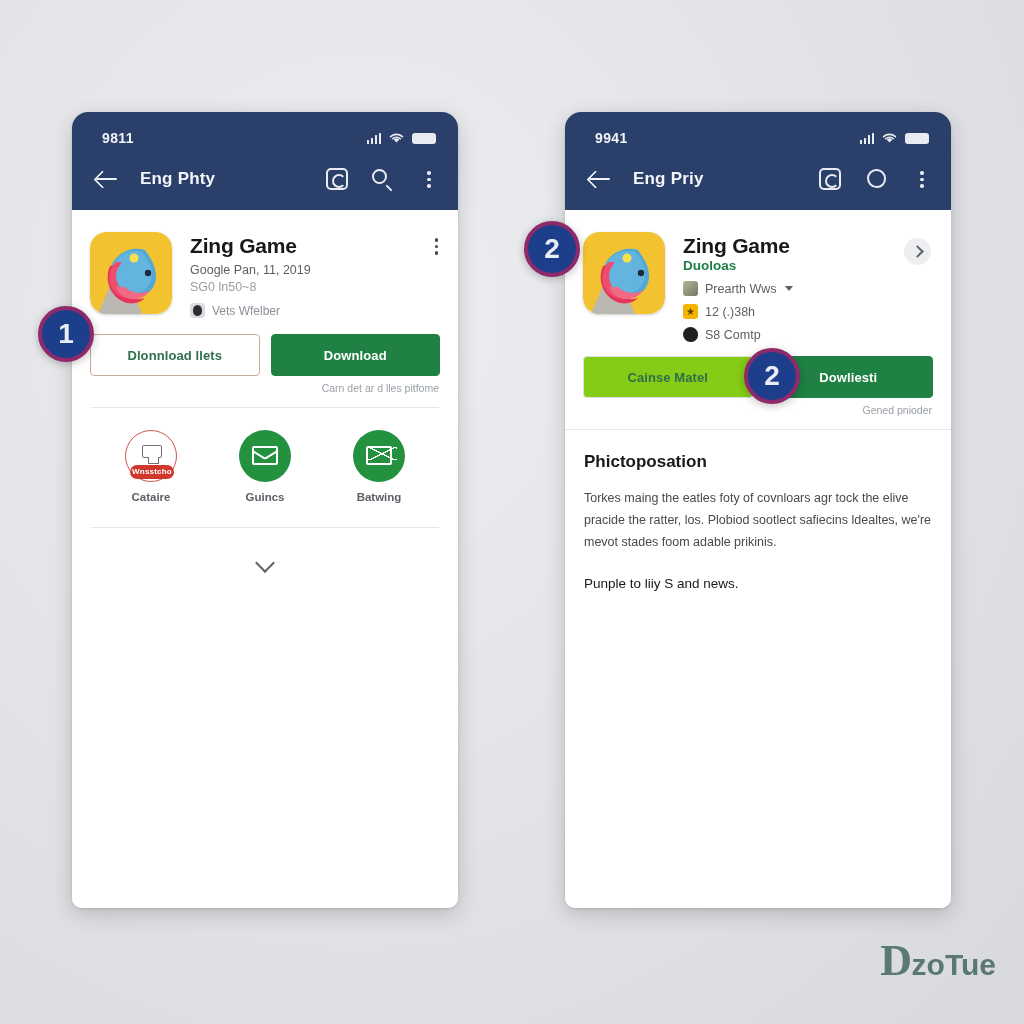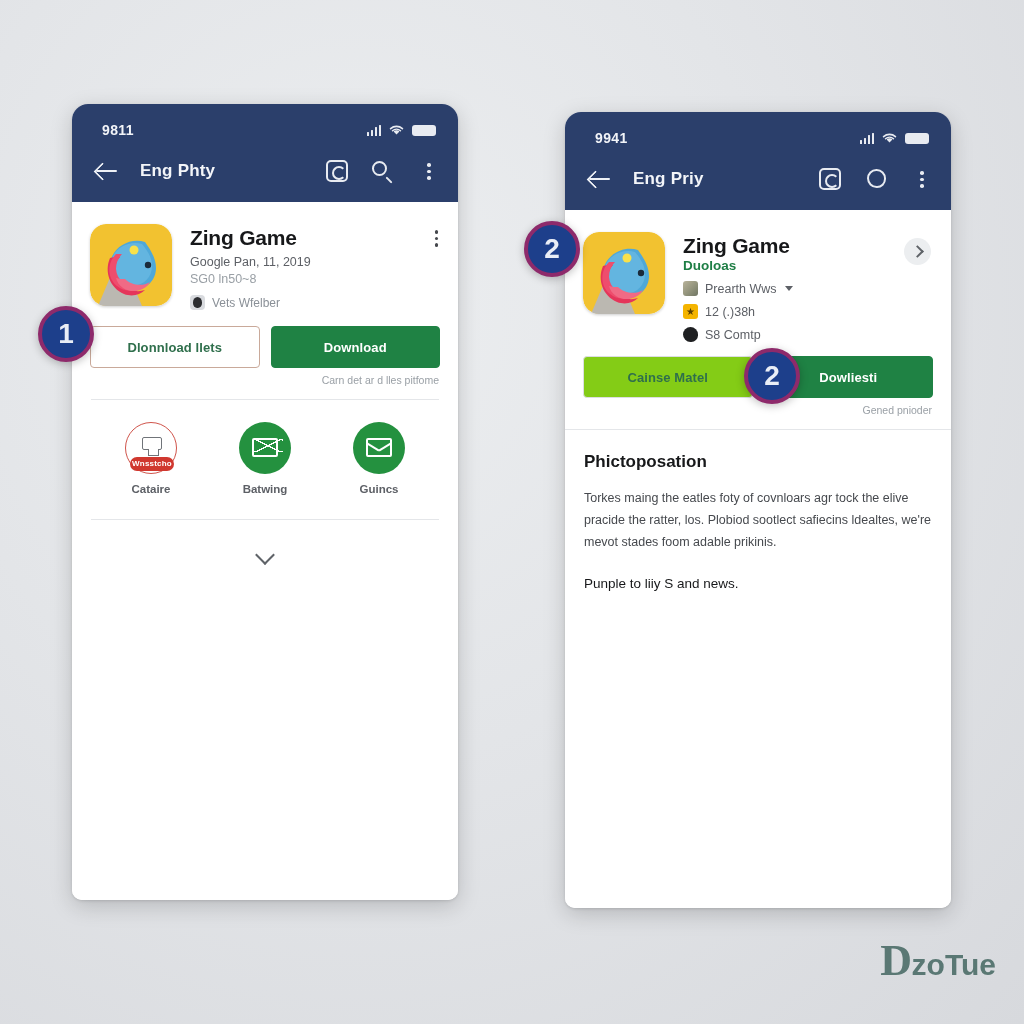--- a/index.html
+++ b/index.html
@@ -19,21 +19,21 @@
   }
 
   
   .phone {
     position: absolute;
     background: #ffffff;
     border-radius: 16px 16px 10px 10px;
     overflow: hidden;
     box-shadow: 0 6px 22px rgba(0,0,0,0.18), 0 1px 3px rgba(0,0,0,0.12);
   }
-  #phone-left  { left: 72px;  top: 104px; width: 386px; height: 796px; }
+  #phone-left  { left: 72px;  top: 112px; width: 386px; height: 796px; }
   #phone-right { left: 565px; top: 112px; width: 386px; height: 796px; }
 
   
   .phone-header {
     background: #2b3f6b;
     color: #ffffff;
     padding: 0;
     height: 98px;
     position: relative;
   }
@@ -423,30 +423,30 @@
           <div class="action-circ circ-outline-red">
             <span class="glyph-print"></span>
             <span class="action-pill">Wnsstcho</span>
           </div>
           <div class="action-label">Cataire</div>
         </div>
 
 
         <div class="action">
           <div class="action-circ circ-fill-green">
-            <span class="glyph-env"></span>
-          </div>
-          <div class="action-label">Batwing</div>
+            <span class="glyph-env-x"></span>
+          </div>
+          <div class="action-label">Guincs</div>
         </div>
 
         <div class="action">
           <div class="action-circ circ-fill-green">
-            <span class="glyph-env-x"></span>
-          </div>
-          <div class="action-label">Guincs</div>
+            <span class="glyph-env"></span>
+          </div>
+          <div class="action-label">Batwing</div>
         </div>
 
       </div>
 
       <div class="hr" style="margin-top:24px"></div>
 
       <div class="expander">
         <span class="chev-down"></span>
       </div>
 

